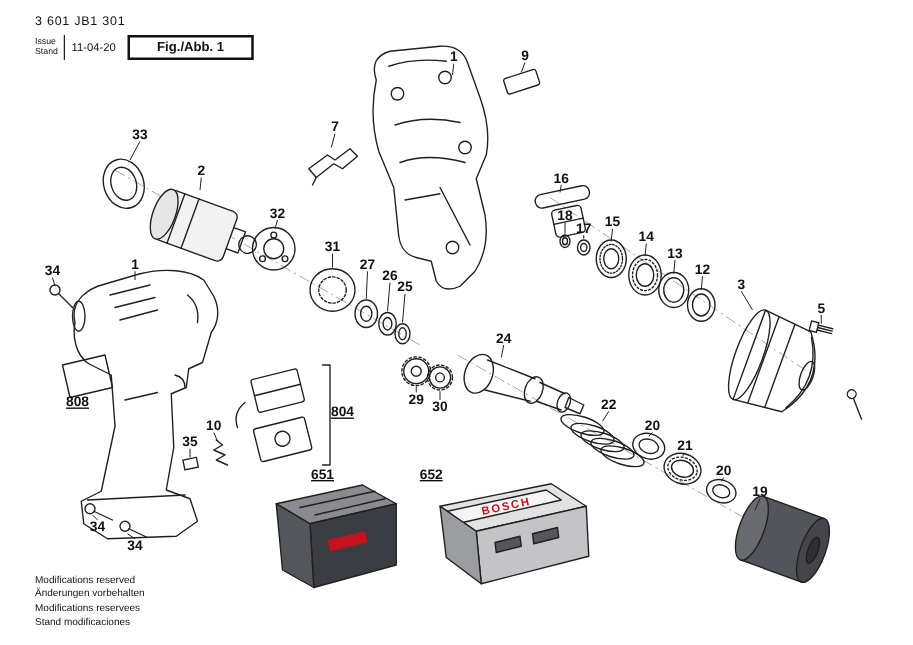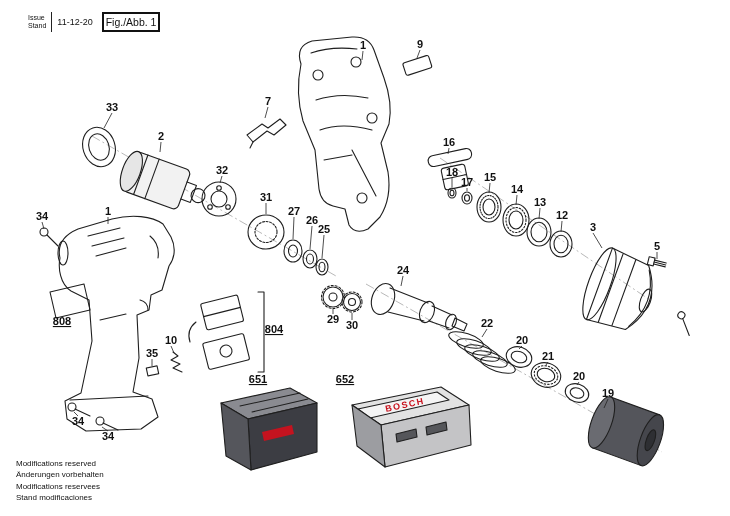--- a/index.html
+++ b/index.html
@@ -11,24 +11,24 @@
     overflow:hidden;
   }
   .diagram-svg{position:absolute;left:0;top:0;}
 
   
   .title-block{position:absolute;left:28px;top:12px;color:#111;}
   .doc-number{font-size:10px;letter-spacing:.6px;margin-bottom:5px;}
   .issue-row{display:flex;align-items:stretch;}
   .issue-labels{font-size:7px;line-height:1.2;padding-right:5px;border-right:1px solid #222;display:flex;flex-direction:column;justify-content:center;}
   .issue-date{font-size:9px;display:flex;align-items:center;padding:0 7px 0 5px;}
-  .figure-box{border:2px solid #111;font-weight:normal;font-size:10.5px;padding:2px 2px;display:flex;align-items:center;margin-left:2px;}
+  .figure-box{border:2px solid #111;font-weight:bold;font-size:10.5px;padding:2px 22px;display:flex;align-items:center;margin-left:2px;}
 
   
-  .footer-notes{position:absolute;left:16px;bottom:12px;font-size:8px;line-height:1.45;color:#111;}
+  .footer-notes{position:absolute;left:28px;bottom:12px;font-size:8px;line-height:1.45;color:#111;}
 
   
   .callout{font:600 11px "Liberation Sans",sans-serif;fill:#111;text-anchor:middle;}
   .callout.u{text-decoration:underline;}
   .leader{stroke:#222;stroke-width:.8;}
   .brand-text{font:bold 9px "Liberation Sans",sans-serif;fill:#c8101c;letter-spacing:1.5px;}
 </style>
 </head>
 <body>
 
@@ -347,26 +347,27 @@
         <line x1="548" y1="362" x2="546" y2="365" class="leader"></line>
         <text x="548" y="360" class="callout">21</text>
         <line x1="579" y1="382" x2="577" y2="385" class="leader"></line>
         <text x="579" y="380" class="callout">20</text>
         <line x1="608" y1="399" x2="604" y2="408" class="leader"></line>
         <text x="608" y="397" class="callout">19</text>
       </g>
   </svg>
 
   <div class="title-block">
+    <div class="doc-number">3 601 JB1 301</div>
     <div class="issue-row">
       <div class="issue-labels">
         <div>Issue</div>
         <div>Stand</div>
       </div>
-      <div class="issue-date">11-12-20</div>
+      <div class="issue-date">11-04-20</div>
       <div class="figure-box">Fig./Abb. 1</div>
     </div>
   </div>
 
   <div class="footer-notes">
     <div>Modifications reserved</div>
     <div>Änderungen vorbehalten</div>
     <div>Modifications reservees</div>
     <div>Stand modificaciones</div>
   </div>

